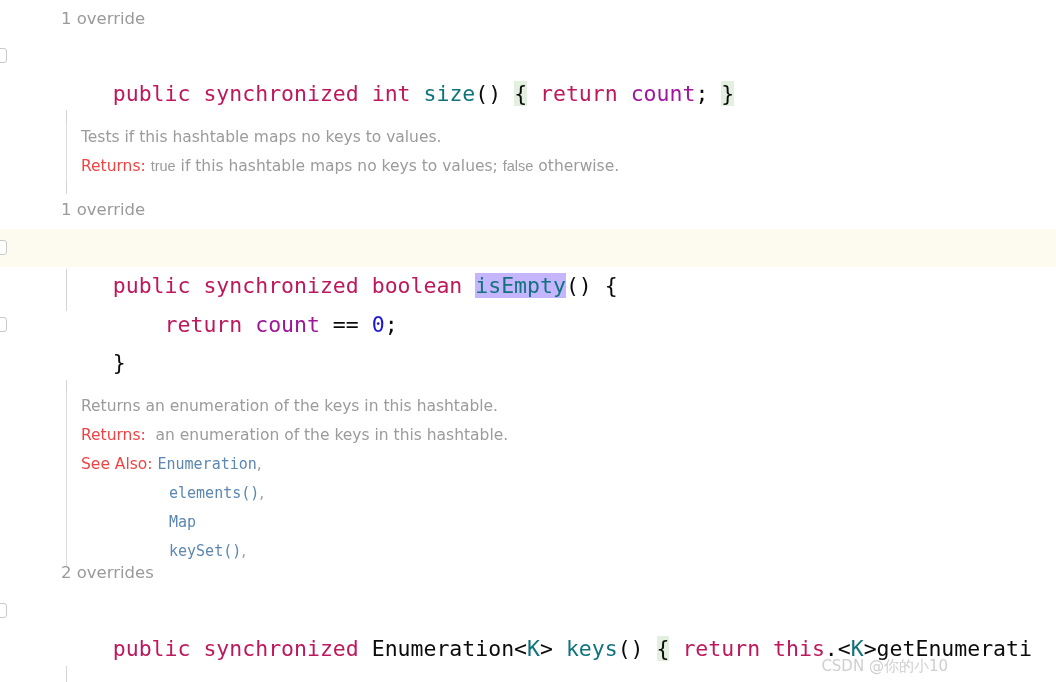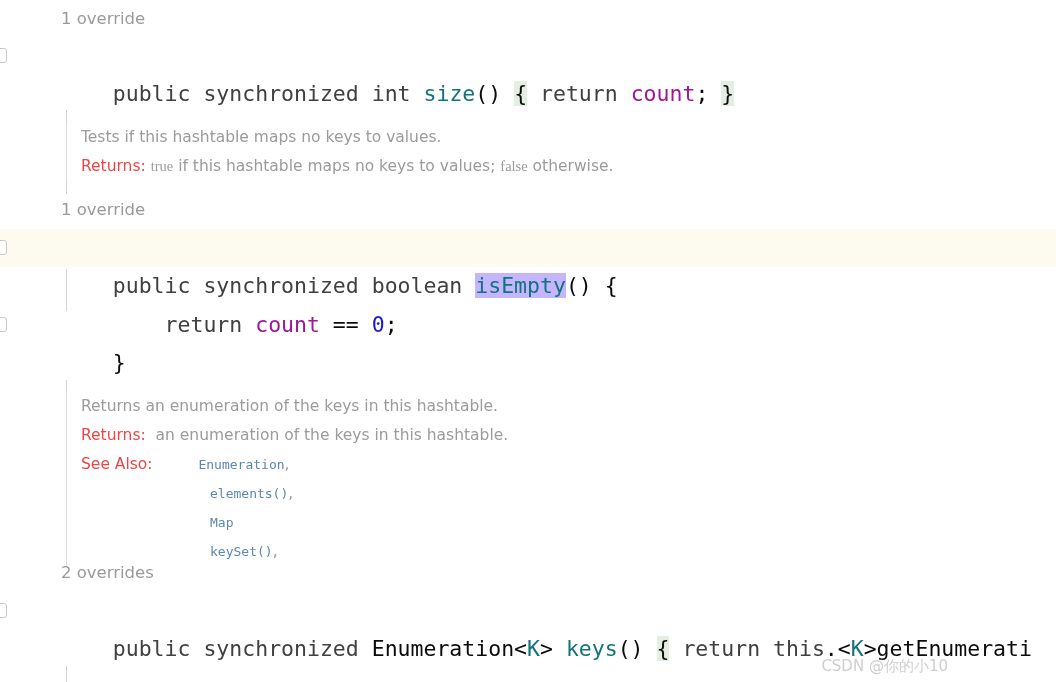--- a/index.html
+++ b/index.html
@@ -48,21 +48,21 @@
     line-height: 38px;
     height: 38px;
     padding-left: 61px;
     color: #0b0b0b;
   }
   .code.caret {
     background: #fdfaf0;
   }
 
   
-  .kw   { color: #404040; }        
+  .kw   { color: #be185d; }        
   .num  { color: #1a16d6; }        
   .meth { color: #10737d; }        
   .type { color: #10737d; }        
   .fld  { color: #a0159b; }        
   .plain{ color: #0b0b0b; }
   .brace-hl { background: #e3f0e0; }
   .ident-hl { background: #c4b5fd; }
 
   
   .gutter-mark {
@@ -94,30 +94,29 @@
   }
   .docline {
     font-family: "DejaVu Sans", sans-serif;
     font-size: 15.5px;
     color: #9b9b9b;
     line-height: 29px;
     height: 29px;
     white-space: pre;
   }
   .docline .mono {
-    font-family: Liberation Serif, serif;
+    font-family: Liberation Sans, sans-serif;
     font-size: 14.5px;
     color: #9b9b9b;
   }
   .doclabel { color: #ef4444; }
   .doclink {
     font-family: "DejaVu Sans Mono", monospace;
-    font-size: 13px;
+    font-size: 15px;
     color: #5c87b2;
-    margin-left: 41px;
   }
   .doccomma { color: #9b9b9b; font-family: "DejaVu Sans", sans-serif; }
 
   
   #watermark {
     position: absolute;
     right: 12px;
     bottom: 6px;
     font-family: "DejaVu Sans", sans-serif;
     font-size: 15px;

